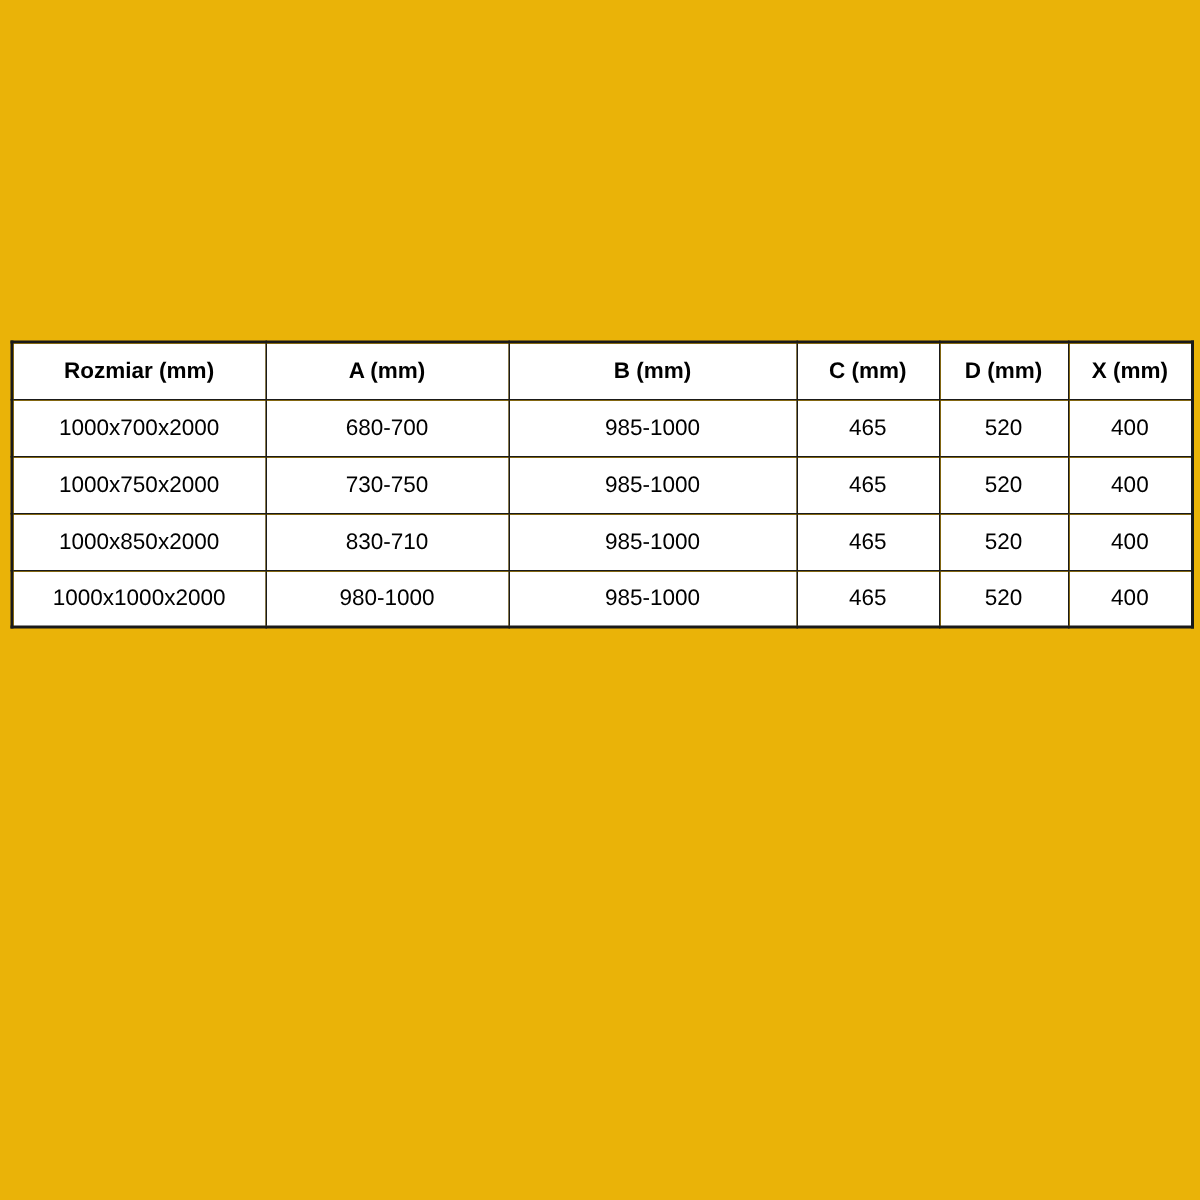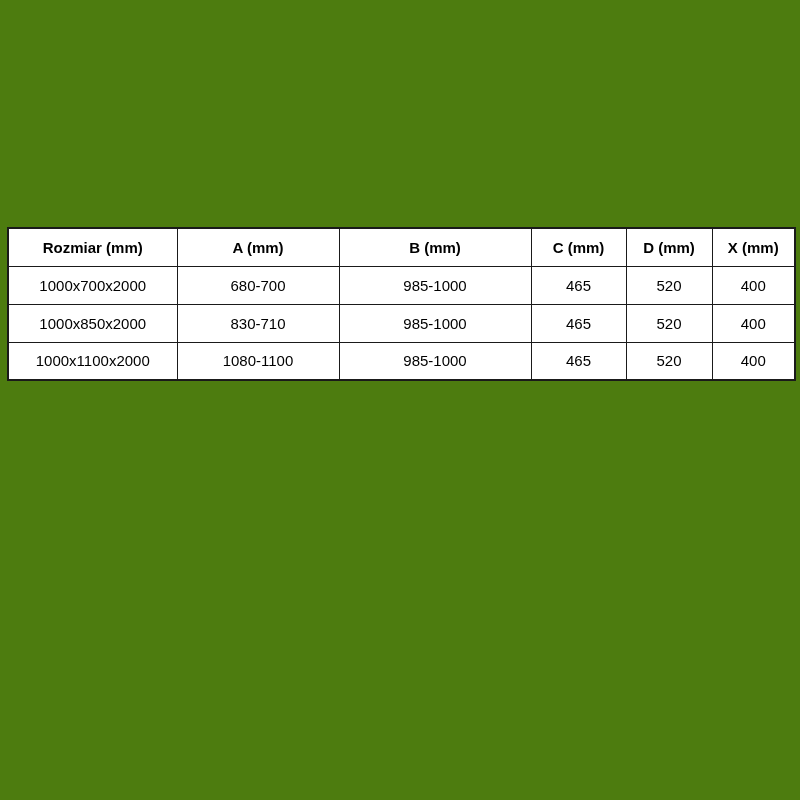--- a/index.html
+++ b/index.html
@@ -6,21 +6,21 @@
   html, body {
     width: 800px;
     height: 800px;
     background: #ffffff;
     font-family: "Liberation Sans", sans-serif;
   }
   .page {
     position: relative;
     width: 800px;
     height: 800px;
-    background: #4d7c0f;
+    background: #eab308;
     overflow: hidden;
   }
   table.dims-table {
     position: absolute;
     left: 7px;
     top: 227px;
     width: 787px;
     border-collapse: collapse;
     table-layout: fixed;
     border: 2px solid #1a1a1a;
@@ -72,30 +72,38 @@
     <tbody>
         <tr>
           <td>1000x700x2000</td>
           <td>680-700</td>
           <td>985-1000</td>
           <td>465</td>
           <td>520</td>
           <td>400</td>
         </tr>
         <tr>
+          <td>1000x750x2000</td>
+          <td>730-750</td>
+          <td>985-1000</td>
+          <td>465</td>
+          <td>520</td>
+          <td>400</td>
+        </tr>
+        <tr>
           <td>1000x850x2000</td>
           <td>830-710</td>
           <td>985-1000</td>
           <td>465</td>
           <td>520</td>
           <td>400</td>
         </tr>
         <tr>
-          <td>1000x1100x2000</td>
-          <td>1080-1100</td>
+          <td>1000x1000x2000</td>
+          <td>980-1000</td>
           <td>985-1000</td>
           <td>465</td>
           <td>520</td>
           <td>400</td>
         </tr>
       </tbody>
   </table>
 </div>
 
 </body></html>

